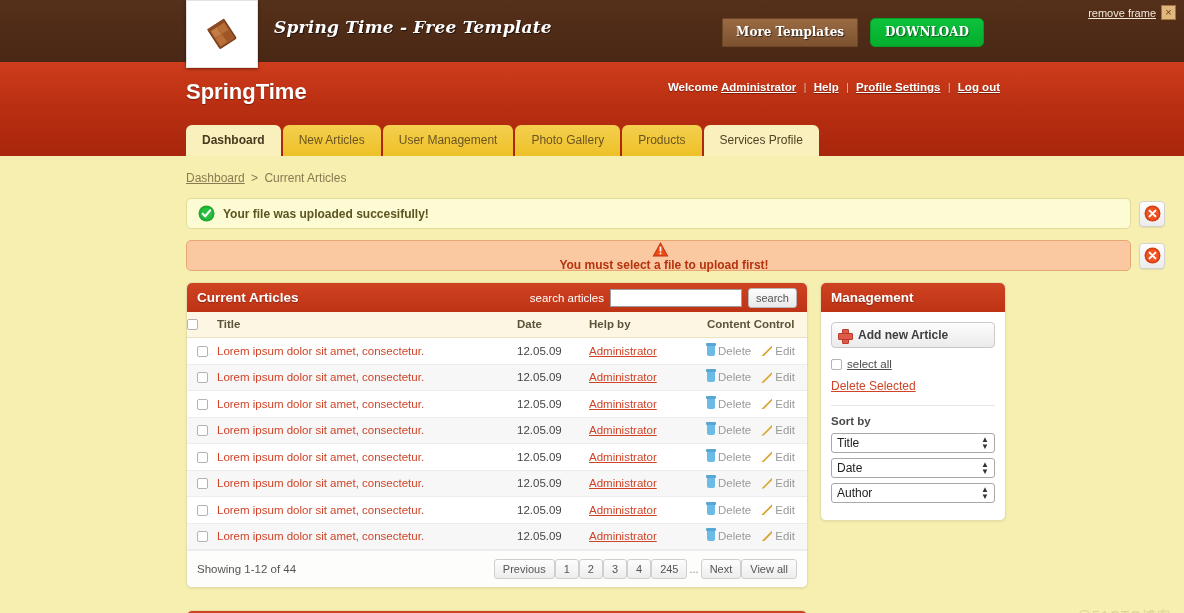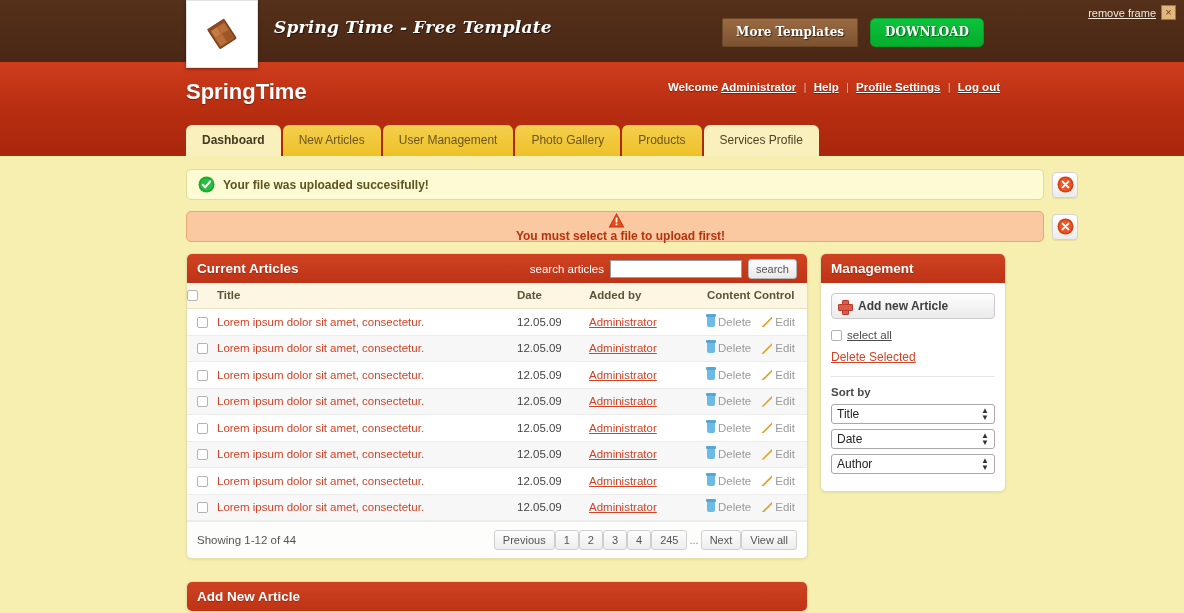--- a/index.html
+++ b/index.html
@@ -153,21 +153,21 @@
     font-size: 12px;
     color: #8a7a52;
   }
   .breadcrumb a { color: #8a7a52; text-decoration: underline; }
   .breadcrumb .sep { margin: 0 3px; }
 
   
   .alerts { margin-top: 13px; }
   .alert-row { display: flex; align-items: center; gap: 8px; margin-bottom: 11px; }
   .alert {
-    width: 858px;
+    width: 945px;
     height: 31px;
     display: flex; align-items: center;
     border-radius: 5px;
     padding-left: 11px;
     font-size: 12px;
     font-weight: bold;
   }
   .alert-success {
     background: #fcfbd3;
     border: 1px solid #e0dc9a;
@@ -418,20 +418,25 @@
     <div class="tab">New Articles</div>
     <div class="tab">User Management</div>
     <div class="tab">Photo Gallery</div>
     <div class="tab">Products</div>
     <div class="tab hover">Services Profile</div>
   </div>
 </div>
 
 <div class="page">
 
+  <div class="breadcrumb">
+    <a href="#">Dashboard</a>
+    <span class="sep">&gt;</span>
+    <span>Current Articles</span>
+  </div>
 
   <div class="alerts">
     <div class="alert-row">
       <div class="alert alert-success">
         <span class="ico">
           <svg width="17" height="17" viewBox="0 0 17 17">
             <circle cx="8.5" cy="8.5" r="8" fill="#1faa33"></circle>
             <circle cx="8.5" cy="8.5" r="6" fill="#27c13e"></circle>
             <path d="M4.7 8.8 L7.2 11.3 L12.2 5.4" stroke="#fff" stroke-width="2.1" fill="none" stroke-linecap="round" stroke-linejoin="round"></path>
           </svg>
@@ -481,21 +486,21 @@
       </div>
 
       <table class="arts">
         <thead>
           <tr>
             <th class="c-chk">
               <span class="chk"></span>
             </th>
             <th class="c-title">Title</th>
             <th class="c-date">Date</th>
-            <th class="c-by">Added by</th>
+            <th class="c-by">Help by</th>
             <th class="c-ctl">Content Control</th>
           </tr>
         </thead>
         <tbody>
             <tr>
               <td class="c-chk"><span class="chk"></span></td>
               <td class="c-title"><span class="art-title">Lorem ipsum dolor sit amet, consectetur.</span></td>
               <td class="c-date">12.05.09</td>
               <td class="c-by"><a href="#" class="by-link">Administrator</a></td>
               <td class="c-ctl">

